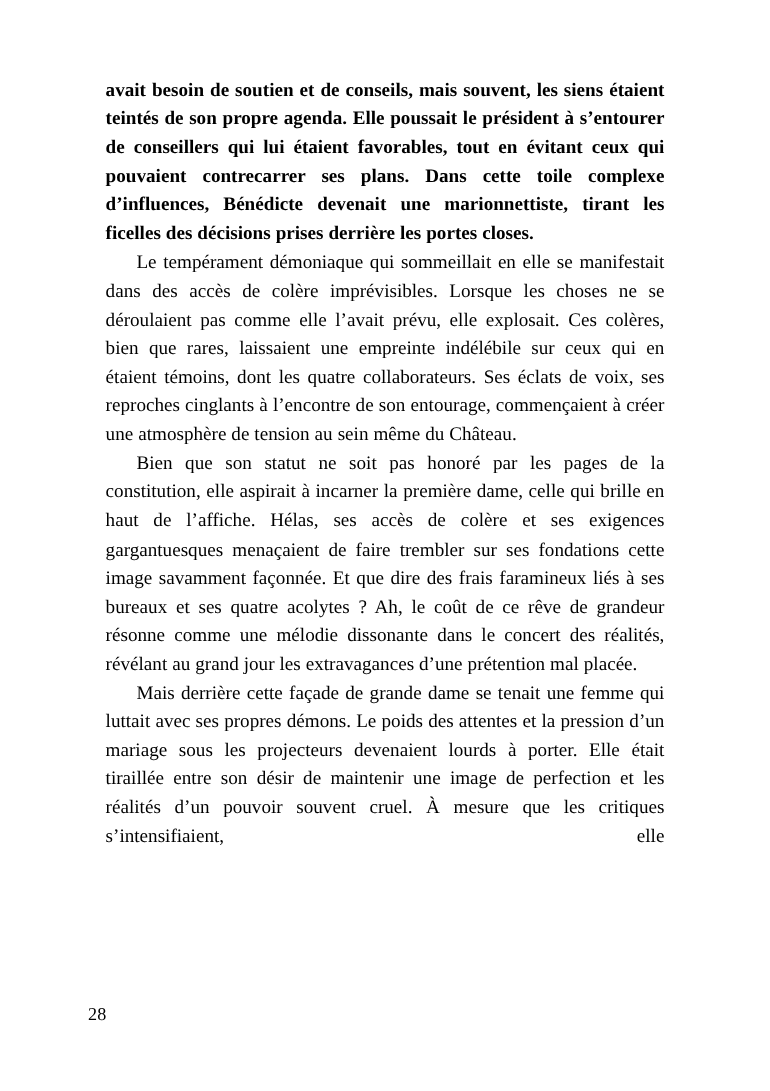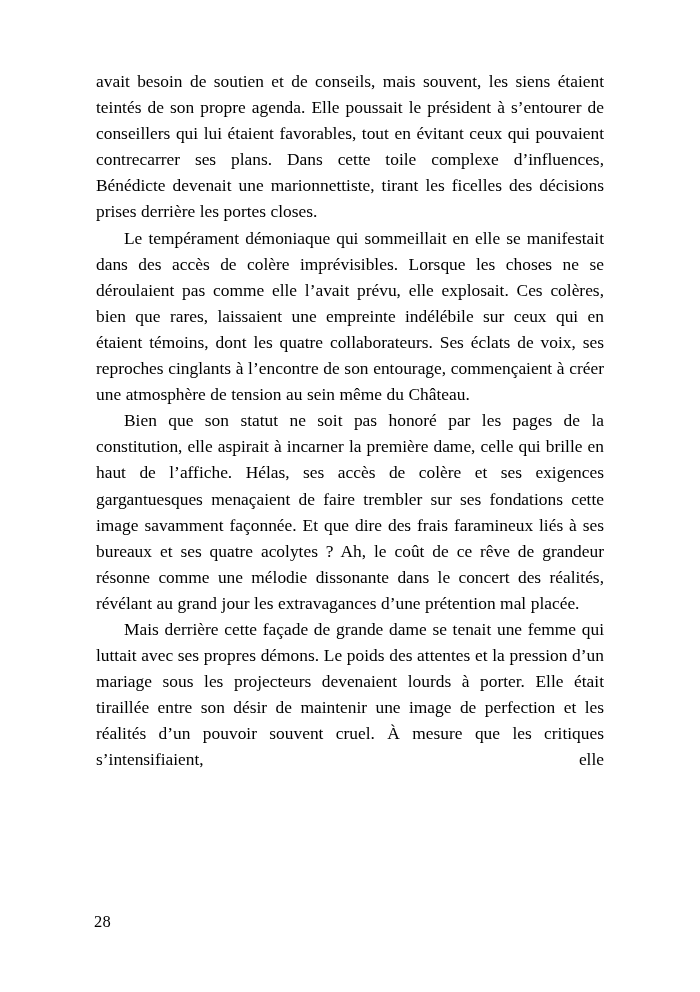--- a/index.html
+++ b/index.html
@@ -34,28 +34,29 @@
     text-align: justify;
     text-justify: inter-word;
     text-indent: 28px;
     hyphens: none;
     -webkit-hyphens: none;
     word-spacing: 0.01em;
   }
   
   .para.continued {
     text-indent: 0;
+    font-weight: bold;
   }
   
   .para.cutoff {
     text-align-last: justify;
   }
   .folio {
     position: absolute;
-    left: 94px;
+    left: 80px;
     top: 912px;
     font-size: 16.5px;
     line-height: 20px;
     text-align: right;
     letter-spacing: 0.2px;
   }
 </style>
 </head>
 <body>
 

